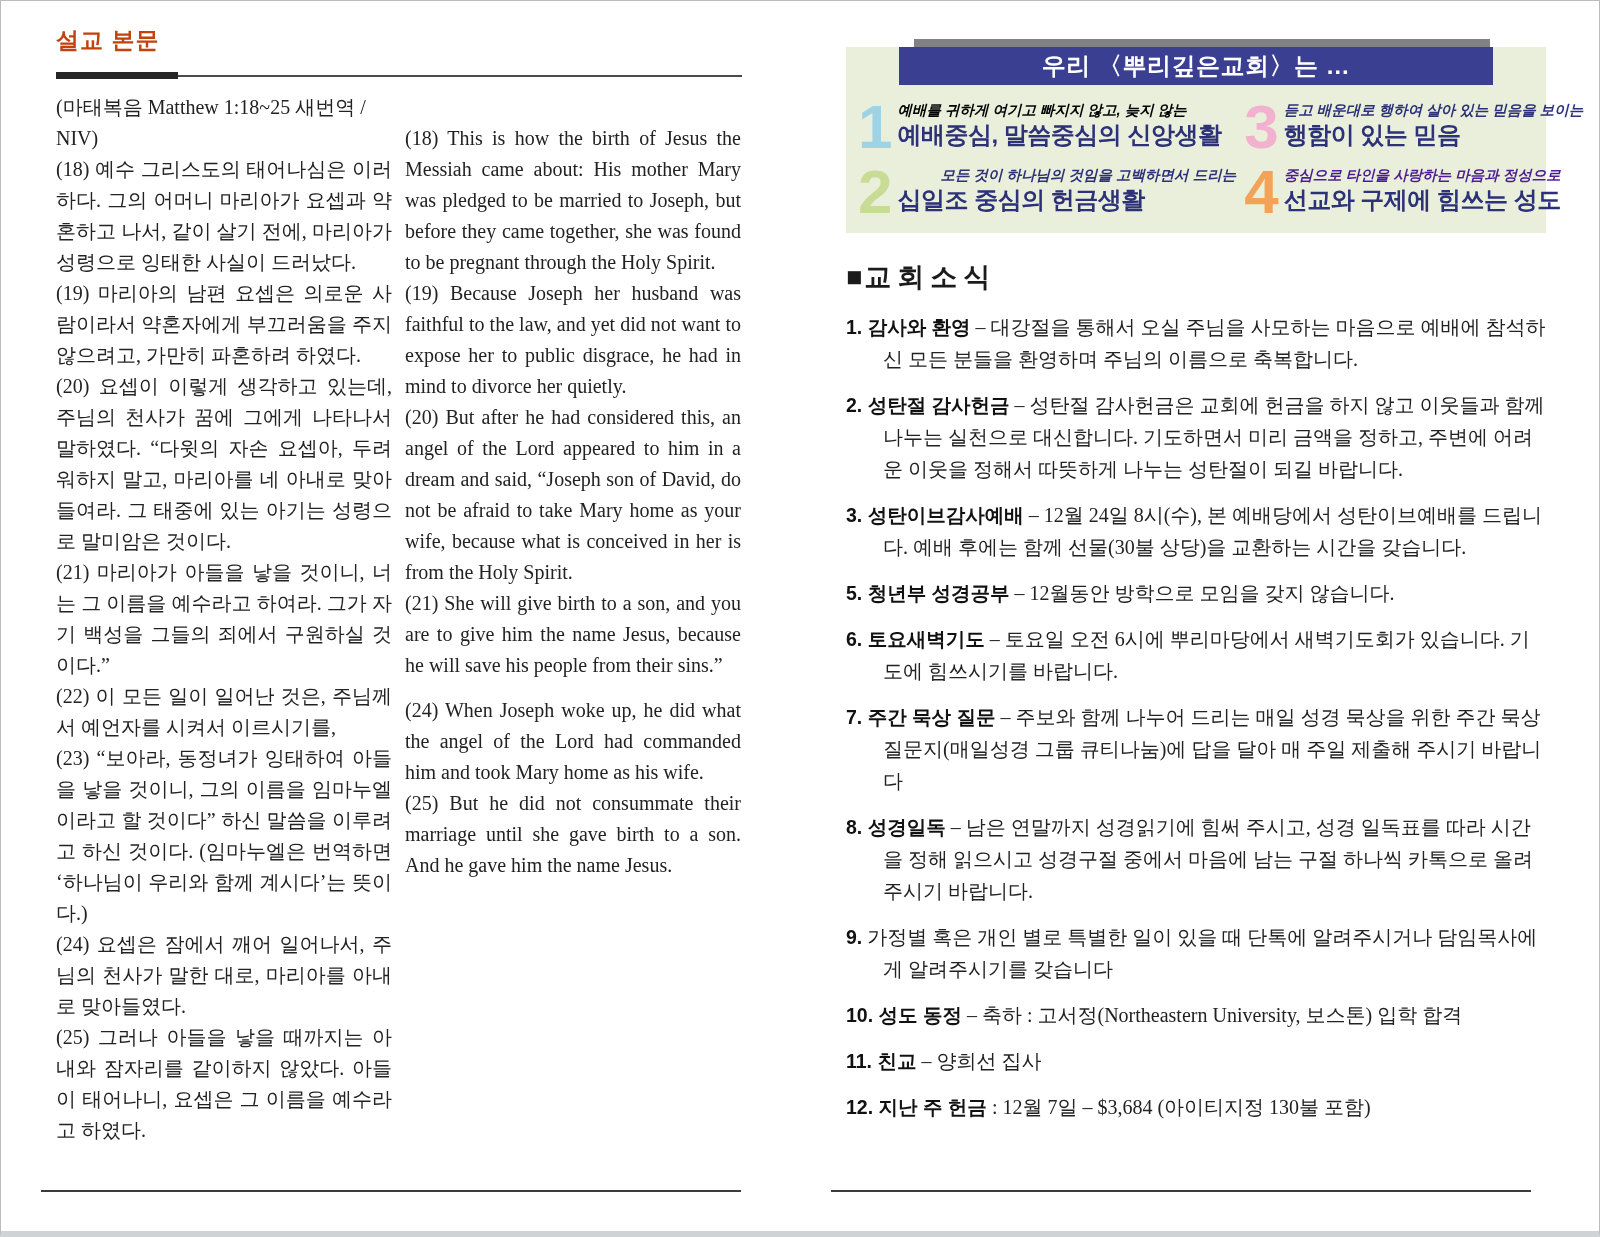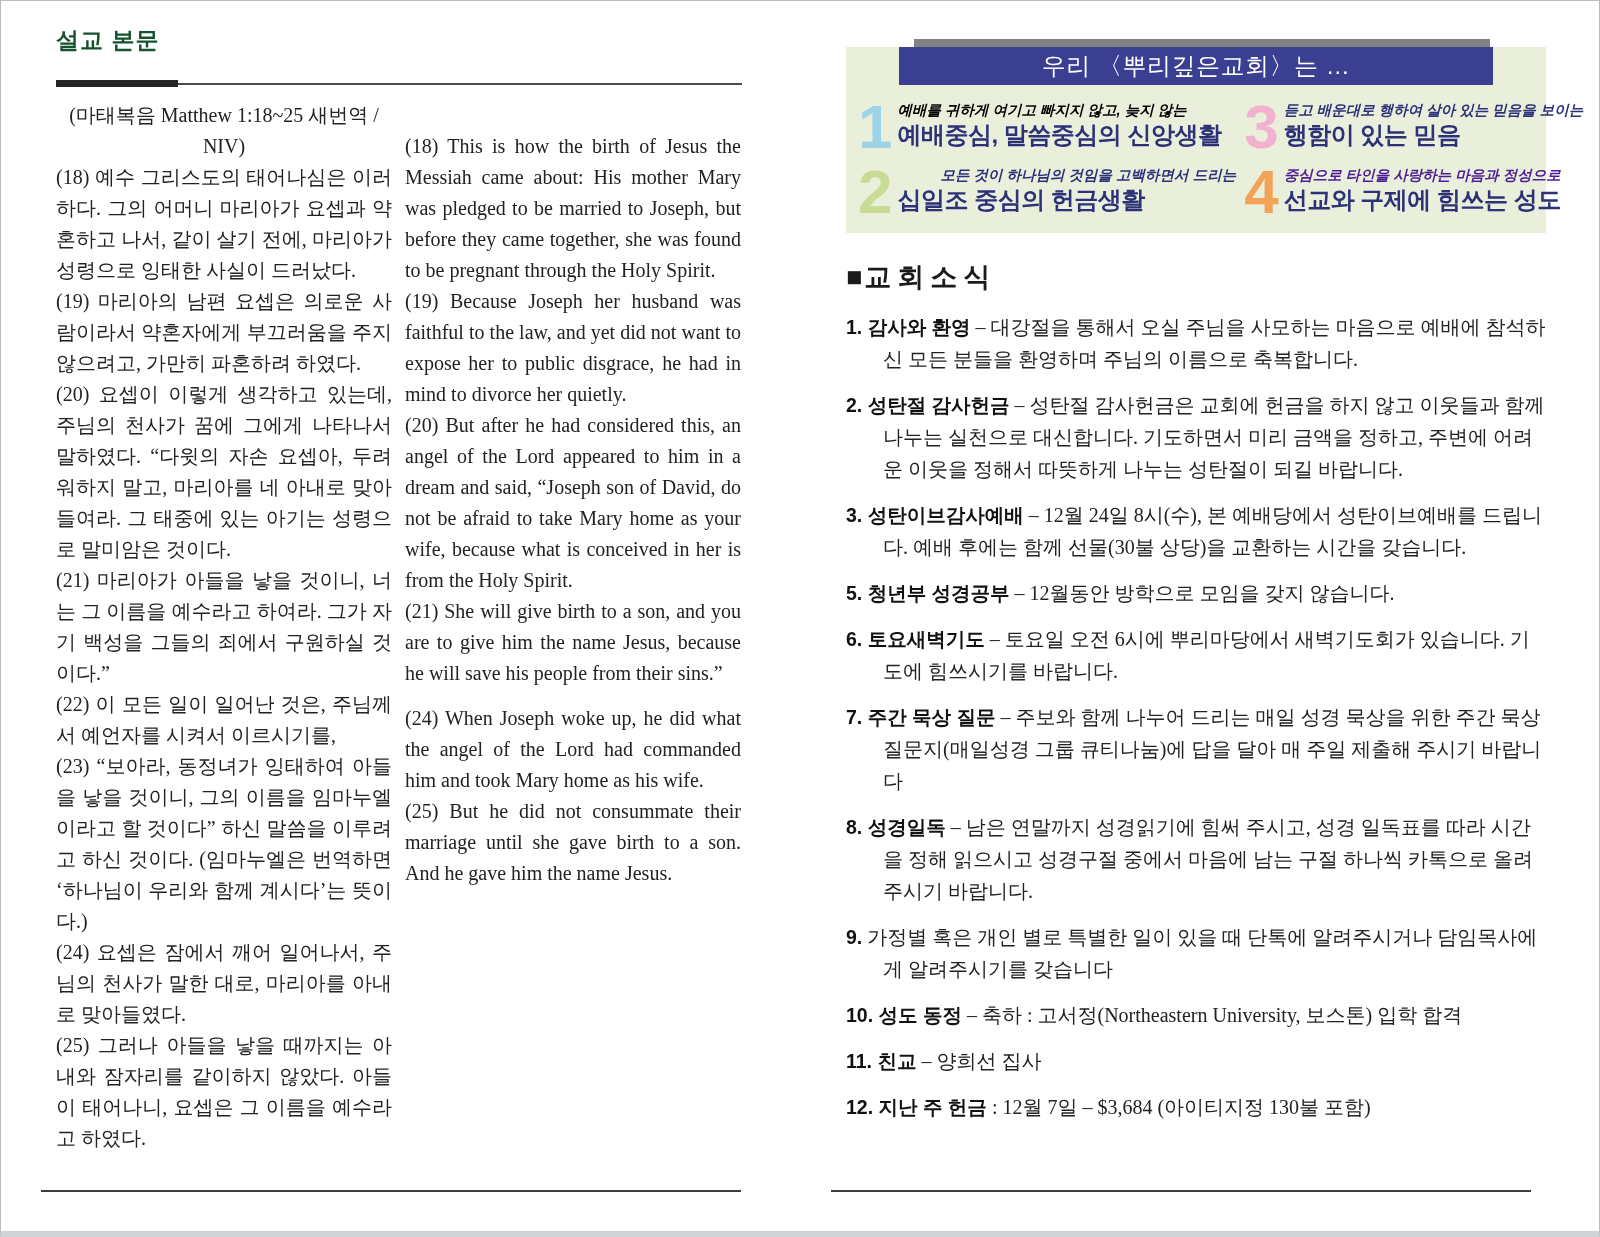--- a/index.html
+++ b/index.html
@@ -1,37 +1,37 @@
 <!DOCTYPE html>
 <html><head>
 <meta charset="utf-8">
 <style>
   html,body{margin:0;padding:0;background:#ffffff;}
   body{width:1600px;height:1237px;position:relative;font-family:"Liberation Serif",serif;color:#1d1d1d;}
   .sheet{position:absolute;inset:0;background:#ffffff;border:1px solid #b9bdbf;border-bottom:6px solid #cfd3d5;box-sizing:border-box;}
 
   
   .page-left{position:absolute;left:55px;top:24px;width:686px;}
-  .sermon-title{font-family:"Liberation Sans",sans-serif;font-weight:bold;font-size:23px;letter-spacing:1px;color:#14532d;margin:0 0 24px 0;}
+  .sermon-title{font-family:"Liberation Sans",sans-serif;font-weight:bold;font-size:23px;letter-spacing:1px;color:#c2410c;margin:0 0 16px 0;}
   .title-rule{position:relative;border-bottom:2px solid #4a4a4a;height:3px;}
   .title-rule .thick{position:absolute;left:0;bottom:-4px;width:122px;height:7px;background:#262626;}
   .columns{display:flex;gap:13px;margin-top:15px;}
   .col{width:336px;font-size:20px;line-height:31px;text-align:justify;color:#222;}
   .col p{margin:0;}
-  .col .ref{text-align:center;}
+  .col .ref{text-align:left;}
   .col-en{padding-top:31px;}
   .col-en .gap{margin-top:14px;}
 
   
   .page-right{position:absolute;left:845px;top:46px;width:700px;}
   .vision-box{position:relative;height:186px;background:#e9efdb;}
   .gray-strip{position:absolute;top:-8px;left:68px;right:56px;height:11px;background:#828282;}
   .vision-title-bar{position:absolute;top:0;left:53px;right:53px;height:38px;background:#3b3f92;color:#ffffff;
     display:flex;align-items:center;justify-content:center;
-    font-family:"Liberation Sans",sans-serif;font-weight:normal;font-size:24px;letter-spacing:0.5px;}
+    font-family:"Liberation Sans",sans-serif;font-weight:bold;font-size:24px;letter-spacing:0.5px;}
   .vision-grid{position:absolute;left:12px;right:4px;top:52px;bottom:4px;
     display:grid;grid-template-columns:1fr 1fr;grid-template-rows:1fr 1fr;column-gap:8px;}
   .vision-item{display:flex;align-items:flex-start;}
   .vnum{font-family:"Liberation Sans",sans-serif;font-weight:800;font-size:62px;line-height:56px;margin-right:5px;flex:0 0 auto;}
   .vtext{padding-top:2px;min-width:0;}
   .tagline{font-family:"Liberation Sans",sans-serif;font-style:italic;font-weight:700;font-size:14.5px;line-height:19px;color:#2c3178;white-space:nowrap;}
   .vmain{font-family:"Liberation Sans",sans-serif;font-weight:800;font-size:24px;line-height:29px;color:#2c3178;letter-spacing:-0.5px;white-space:nowrap;}
 
   .news{margin-top:26px;}
   .news-header{font-size:27px;font-weight:600;letter-spacing:6px;margin:0 0 16px 0;color:#1b1b1b;}

